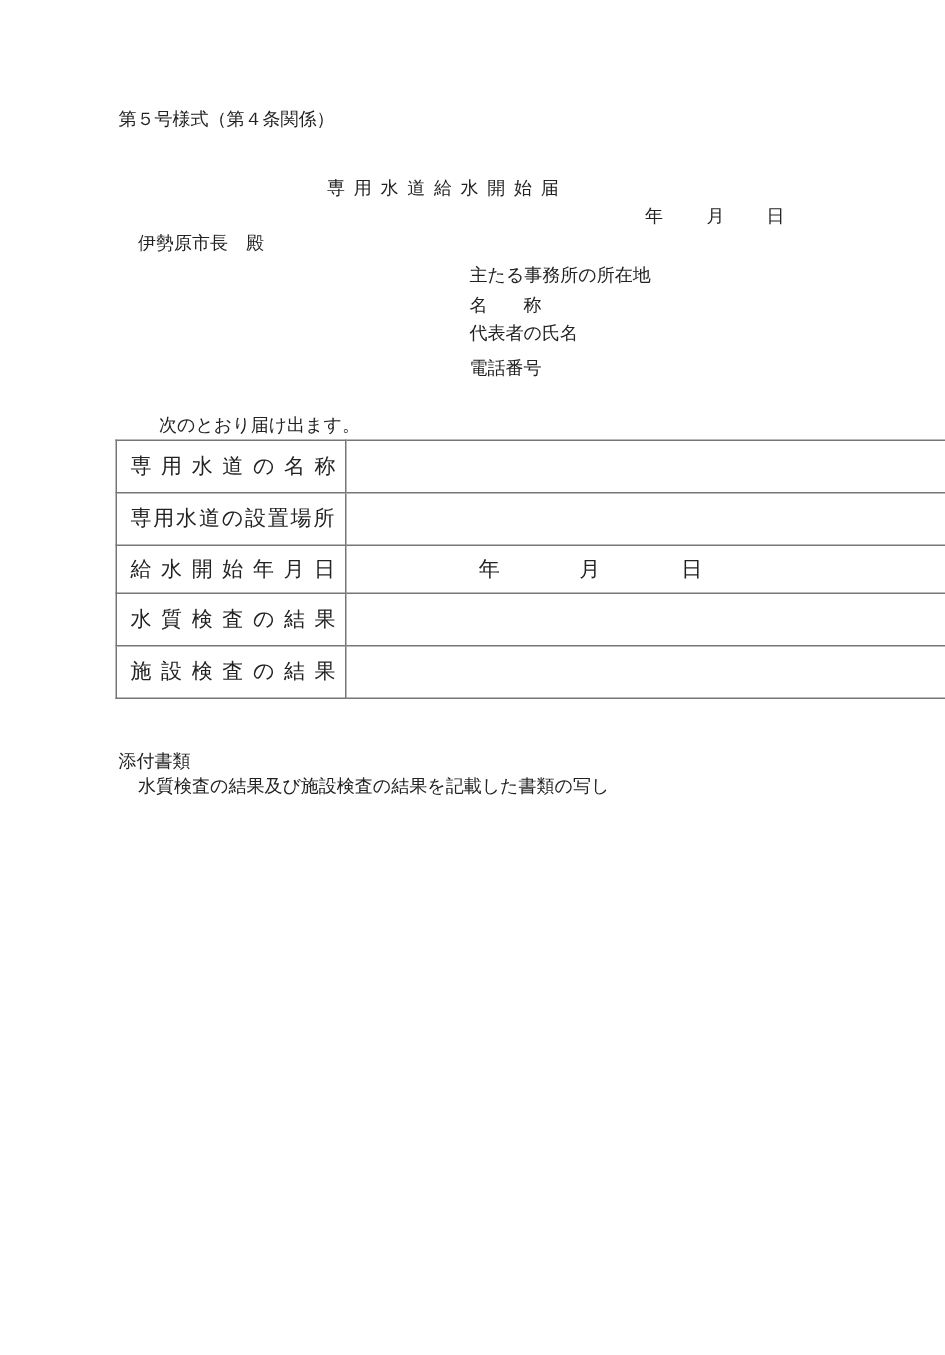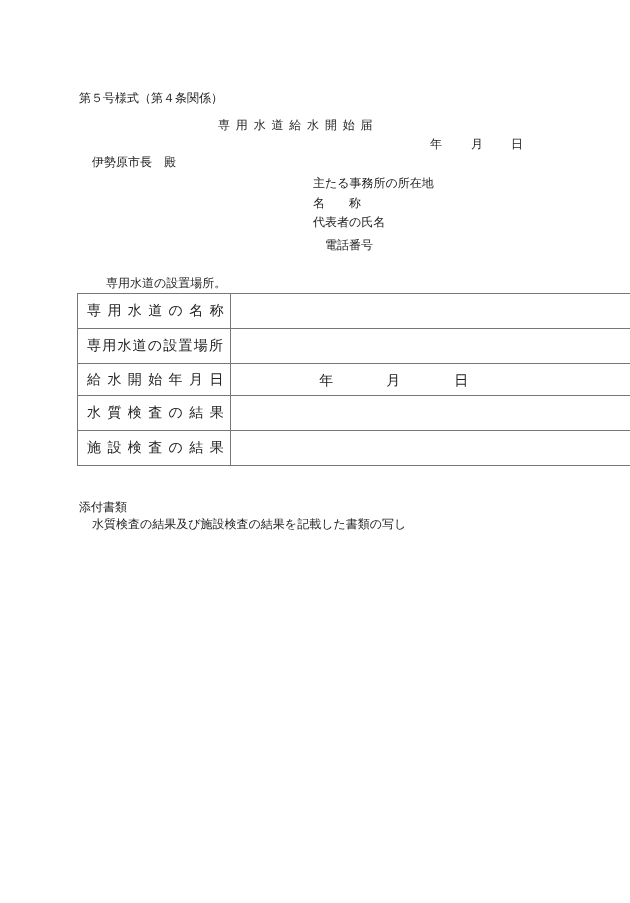--- a/index.html
+++ b/index.html
@@ -35,40 +35,40 @@
     }
     table.form td.value {
       position: relative;
     }
     .lbl-spaced { letter-spacing: 6.4px; }
     .lbl-tight { letter-spacing: 1.2px; }
   </style>
 </head>
 <body>
 
-<div class="abs" style="left:79px; top:91px;">第５号様式（第４条関係）</div>
+<div class="abs" style="left:79px; top:72px;">第５号様式（第４条関係）</div>
 
 <div class="abs" style="left:218px; top:118px; letter-spacing:1px;">専 用 水 道 給 水 開 始 届</div>
 
 <div>
   <span class="abs" style="left:430px; top:137px;">年</span>
   <span class="abs" style="left:471px; top:137px;">月</span>
   <span class="abs" style="left:511px; top:137px;">日</span>
 </div>
 
 <div class="abs" style="left:92px; top:155px;">伊勢原市長　殿</div>
 
 <div>
   <div class="abs" style="left:313px; top:176px;">主たる事務所の所在地</div>
   <div class="abs" style="left:313px; top:196px;">名　　称</div>
   <div class="abs" style="left:313px; top:216px;font-family:Liberation Mono, monospace;">代表者の氏名</div>
-  <div class="abs" style="left:313px; top:238px;margin-left:12px;">電話番号</div>
+  <div class="abs" style="left:313px; top:238px;">電話番号</div>
 </div>
 
-<div class="abs" style="left:106px; top:276px;">専用水道の設置場所。</div>
+<div class="abs" style="left:106px; top:276px;">次のとおり届け出ます。</div>
 
 <table class="form">
   <tbody>
       <tr style="height:35px;">
     <td class="label lbl-spaced">専用水道の名称</td>
     <td class="value"></td>
   </tr>
   <tr style="height:35px;">
     <td class="label lbl-tight">専用水道の設置場所</td>
     <td class="value"></td>

